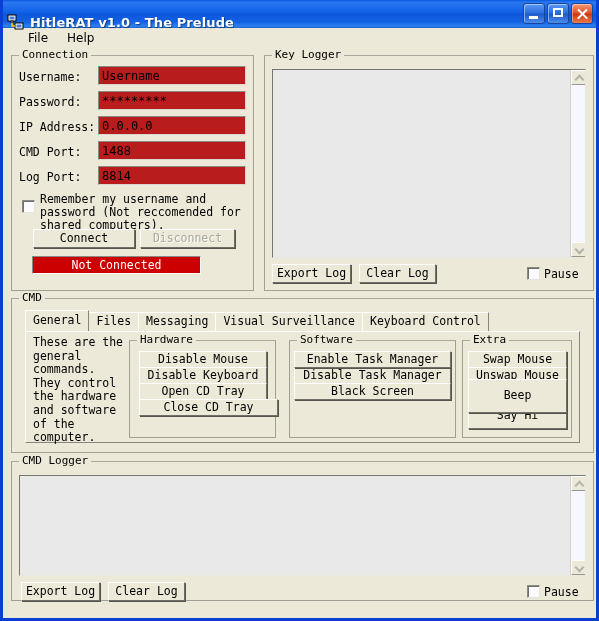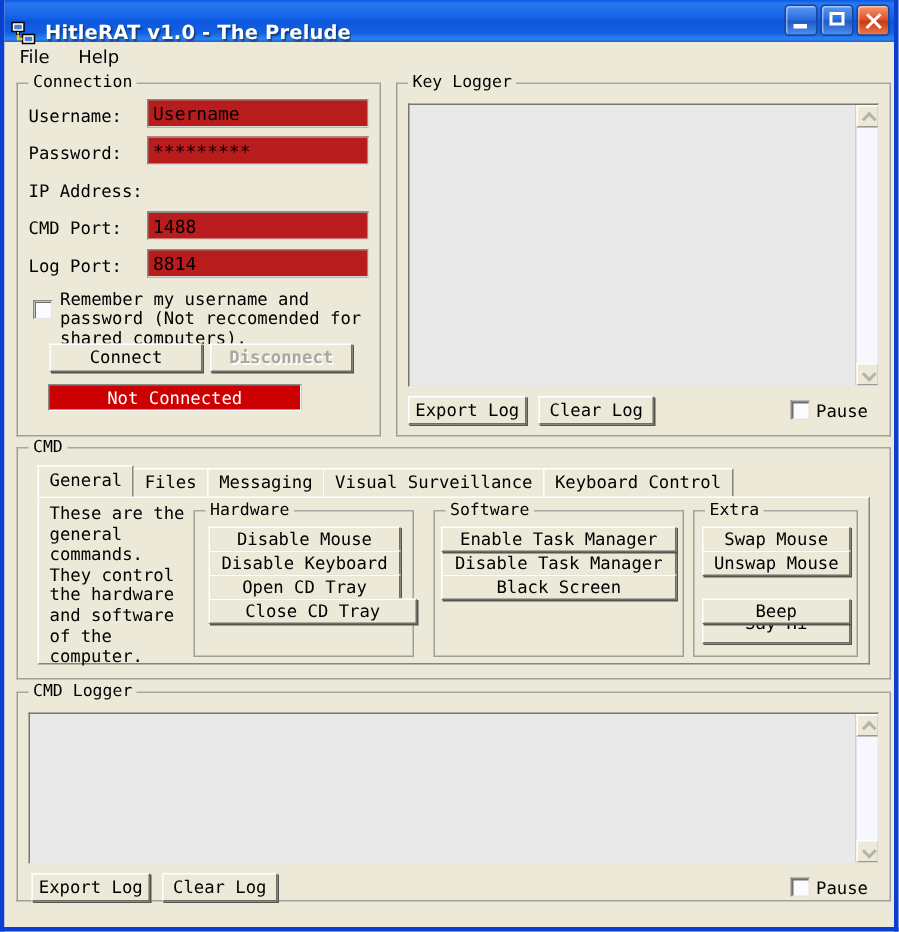--- a/index.html
+++ b/index.html
@@ -102,21 +102,21 @@
   .wbtn.close::before { transform: rotate(45deg); }
   .wbtn.close::after  { transform: rotate(-45deg); }
 
   
   .menubar {
     height: 20px;
     flex: 0 0 20px;
     background: #ece9d8;
     display: flex;
     align-items: center;
-    padding-left: 7px;
+    padding-left: 22px;
     font-family: "DejaVu Sans", "Liberation Sans", sans-serif;
     font-size: 12px;
     color: #000;
   }
   .menu-item {
     padding: 2px 9px 2px 3px;
     margin-right: 7px;
   }
 
   
@@ -186,21 +186,20 @@
     line-height: 1;
     display: flex;
     align-items: center;
     justify-content: center;
     white-space: nowrap;
     user-select: none;
   }
   .btn.disabled {
     color: #a8a89e;
     text-shadow: 1px 1px 0 #ffffff;
-    font-weight: bold;
   }
 
   
   .cbox {
     position: absolute;
     width: 13px; height: 13px;
     box-sizing: border-box;
     background: #fafaff;
     border: 1px solid;
     border-color: #8a8a84 #e4e4dc #e4e4dc #8a8a84;
@@ -359,20 +358,21 @@
     </div>
 
     <div class="lbl" style="left:16px; top:22px;">Username:</div>
     <div class="lbl" style="left:16px; top:47px;">Password:</div>
     <div class="lbl" style="left:16px; top:72px;">IP Address:</div>
     <div class="lbl" style="left:16px; top:97px;">CMD Port:</div>
     <div class="lbl" style="left:16px; top:122px;">Log Port:</div>
 
     <div class="tinput" style="left:95px; top:18px;  width:148px; height:19px;">Username</div>
     <div class="tinput" style="left:95px; top:43px;  width:148px; height:19px;">*********</div>
+    <div class="tinput" style="left:95px; top:68px;  width:148px; height:19px;">0.0.0.0</div>
     <div class="tinput" style="left:95px; top:93px;  width:148px; height:19px;">1488</div>
     <div class="tinput" style="left:95px; top:118px; width:148px; height:19px;">8814</div>
 
     <div class="cbox" style="left:19px; top:152px;"></div>
     <div class="lbl" style="left:37px; top:145px; width:202px; white-space:normal; line-height:13.2px;">Remember my username and password (Not reccomended for shared computers).</div>
 
     <div class="btn" style="left:30px; top:181px; width:102px; height:19px;">Connect</div>
     <div class="btn disabled" style="left:137px; top:181px; width:95px; height:19px;">Disconnect</div>
 
     <div class="statusbox" style="left:29px; top:208px; width:169px; height:18px;">Not Connected</div>
@@ -427,21 +427,21 @@
     <div class="btn" style="left:291px; top:319px; width:157px; height:17px;">Disable Task Manager</div>
     <div class="btn" style="left:291px; top:303px; width:157px; height:17px;">Enable Task Manager</div>
     <div class="btn" style="left:291px; top:335px; width:157px; height:17px;">Black Screen</div>
 
     <div class="gb" style="left:459px; top:292px; width:110px; height:98px;">
       <div class="gb-title">Extra</div>
     </div>
     <div class="btn" style="left:465px; top:303px; width:99px; height:17px;">Swap Mouse</div>
     <div class="btn" style="left:465px; top:319px; width:99px; height:17px;">Unswap Mouse</div>
     <div class="btn" style="left:465px; top:354px; width:99px; height:27px;">Say Hi</div>
-    <div class="btn" style="left:465px; top:351px; width:99px; height:17px;">Beep</div>
+    <div class="btn" style="left:465px; top:331px; width:99px; height:34px;">Beep</div>
 
     <div class="gb" style="left:8px; top:413px; width:583px; height:140px;">
       <div class="gb-title">CMD Logger</div>
     </div>
 
     <div class="logbox" style="left:16px; top:427px; width:567px; height:101px;">
       <div class="sbar">
         <div class="sbtn up">
             <span class="chev"></span>
           </div>

